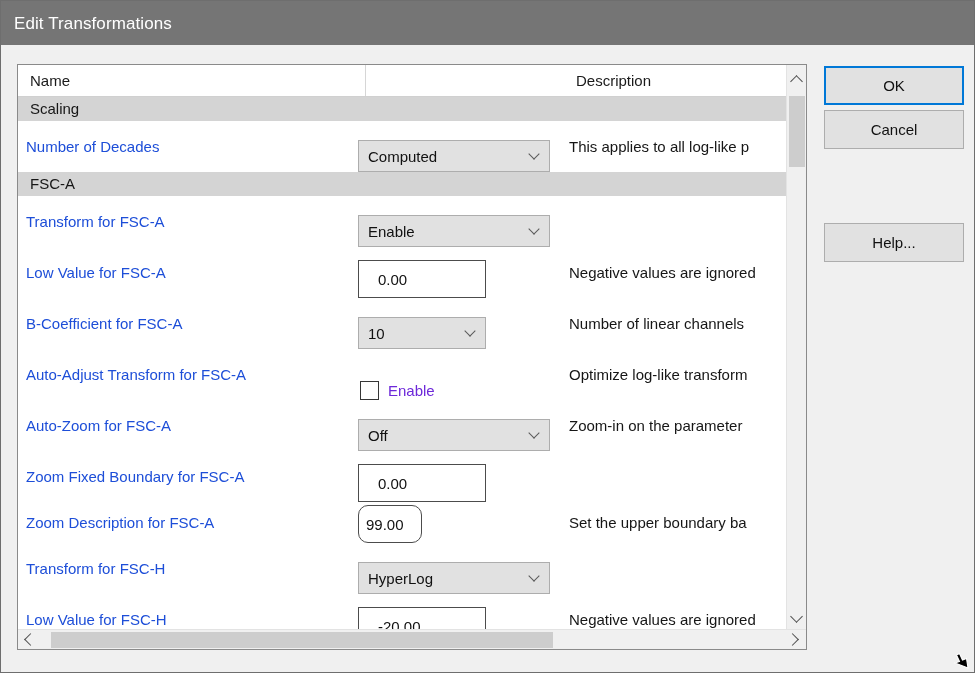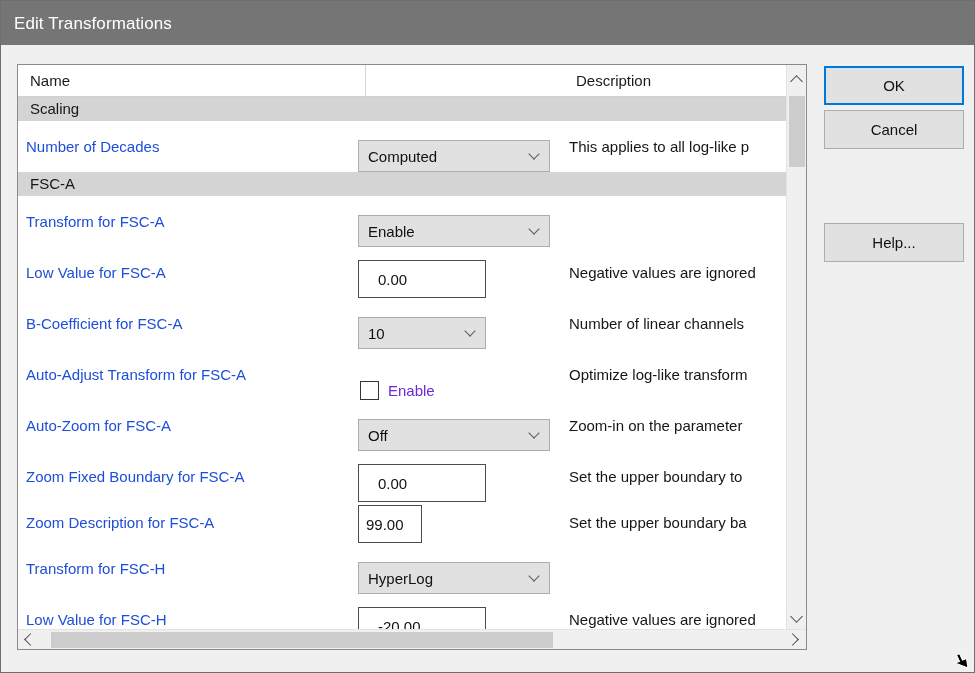--- a/index.html
+++ b/index.html
@@ -155,21 +155,21 @@
     box-sizing: border-box;
     height: 38px;
     background: #ffffff;
     border: 1px solid #4c4c4c;
     display: flex; align-items: center;
     padding-left: 19px;
     font-size: 15px; color: #111111;
     white-space: nowrap;
   }
   .textbox.w-med   { width: 128px; }
-  .textbox.w-small { width: 64px; padding-left: 7px; }
+  .textbox.w-small { width: 64px; padding-left: 7px; border-radius: 10px; }
 
   .checkwrap { display: flex; align-items: center; }
   .checkbox {
     box-sizing: border-box;
     width: 19px; height: 19px;
     background: #ffffff;
     border: 1px solid #363636;
     margin-left: 2px;
   }
   .checklabel {
@@ -344,21 +344,20 @@
                 <span class="chev"></span>
               </div>
             </div>
             <div class="cell-desc">Zoom-in on the parameter</div>
           </div>
           <div class="row field">
             <div class="cell-name">Zoom Fixed Boundary for FSC-A</div>
             <div class="cell-value">
               <div class="textbox w-med">0.00</div>
             </div>
-            <div class="cell-desc">Set the upper boundary to</div>
           </div>
           <div class="row field short">
             <div class="cell-name">Zoom Description for FSC-A</div>
             <div class="cell-value">
               <div class="textbox w-small">99.00</div>
             </div>
             <div class="cell-desc">Set the upper boundary ba</div>
           </div>
           <div class="row field">
             <div class="cell-name">Transform for FSC-H</div>

